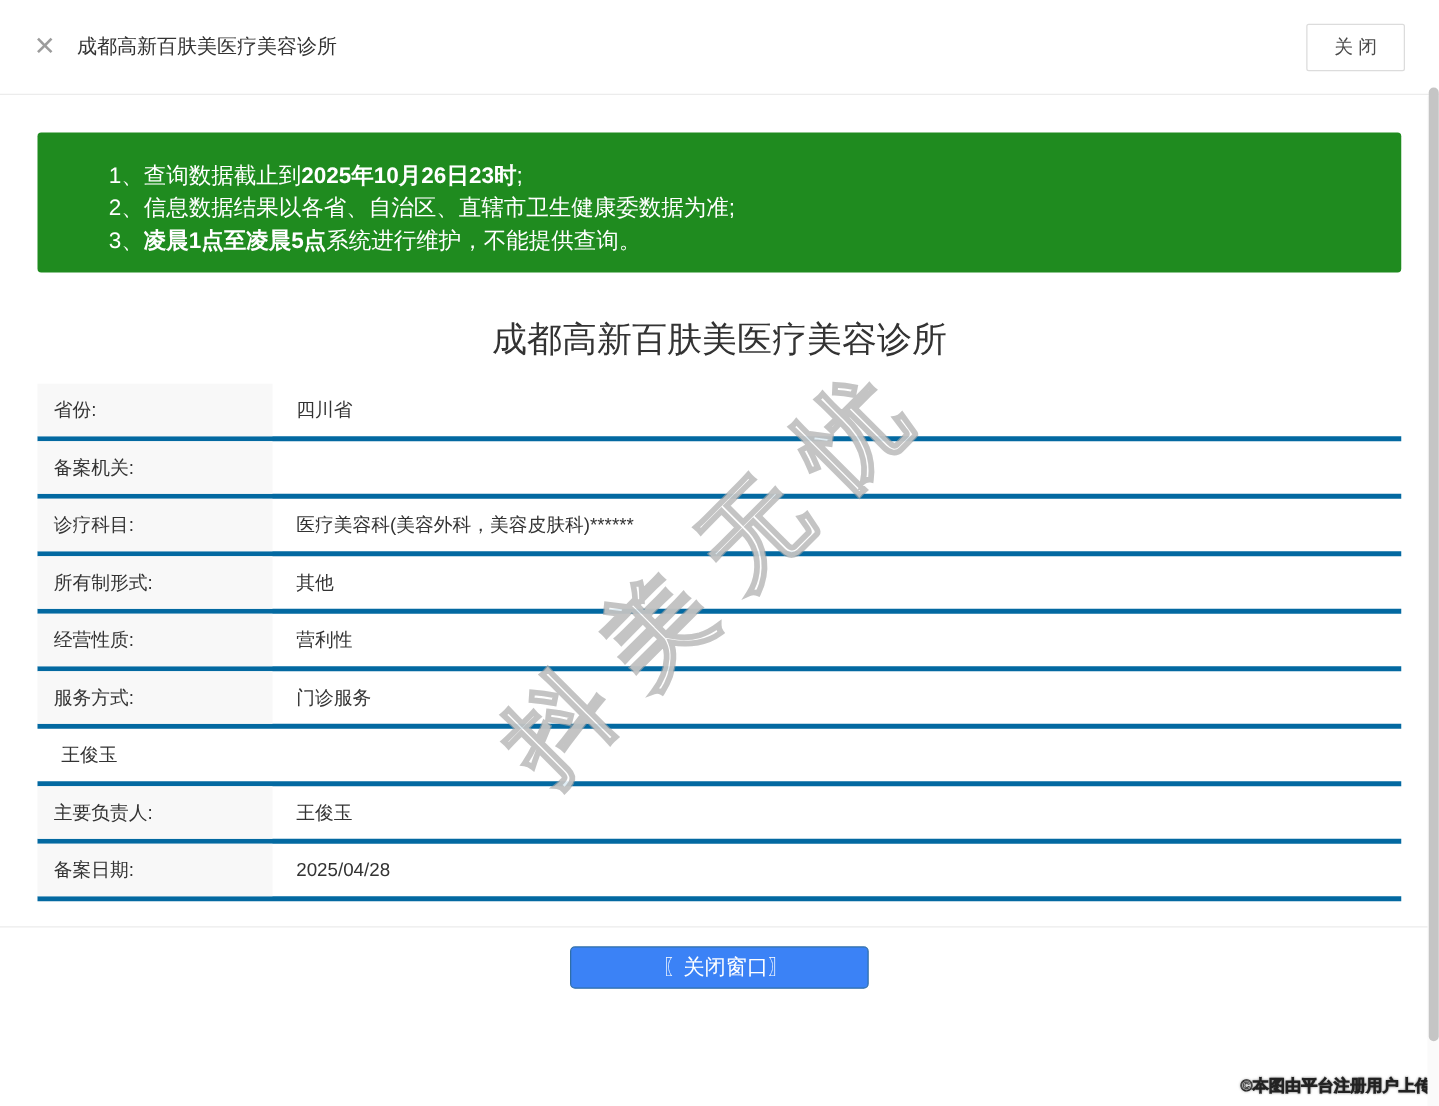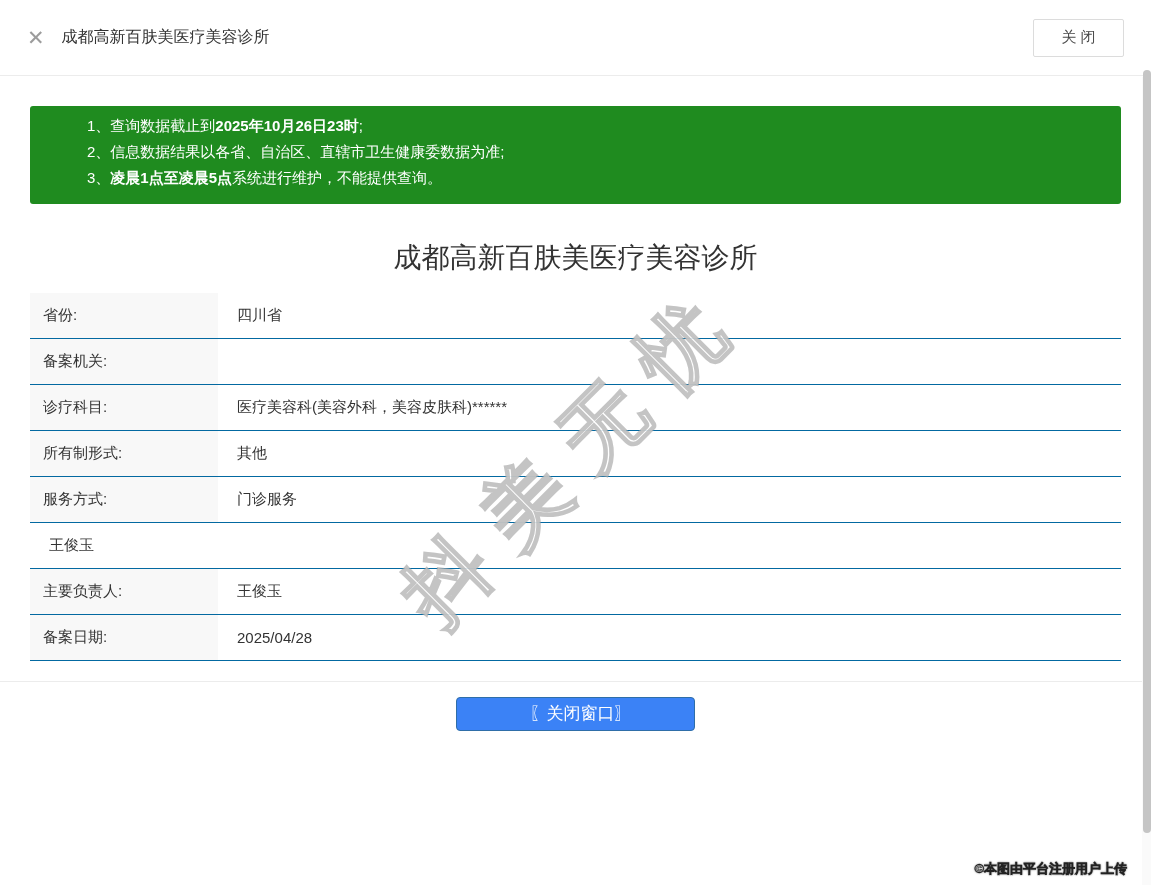--- a/index.html
+++ b/index.html
@@ -30,55 +30,55 @@
     margin-right: 17px;
     cursor: pointer;
     font-weight: 400;
   }
   .hdr-title { font-size: 16px; color: #333; }
   .close-btn {
     margin-left: auto;
     background: #fff;
     border: 1px solid #dcdcdc;
     border-radius: 2px;
-    width: 91px;
+    width: 79px;
     height: 38px;
     font-size: 15px;
     color: #4a4a4a;
     cursor: pointer;
     font-family: inherit;
   }
 
   
   .content { padding: 30px 30px 10px; position: relative; z-index: 1; }
 
   .notice {
     background: #1f8b1f;
     color: #ffffff;
     border-radius: 3px;
-    padding: 7px 20px 13px 57px;
-    font-size: 15px;
+    padding: 21px 20px 13px 57px;
+    font-size: 18px;
     line-height: 26px;
   }
   .notice b { font-weight: bold; }
 
   .main-title {
     text-align: center;
     font-size: 28px;
     font-weight: 400;
     color: #333;
     margin: 35px 0 16px;
   }
 
   
   .info-table { width: 100%; }
   .irow {
     display: flex;
     height: 46px;
-    border-bottom: 1px solid #0369a1;
+    border-bottom: 4px solid #0369a1;
     align-items: stretch;
     justify-content: space-between;
   }
   .irow .label {
     width: 188px;
     background: #f8f8f8;
     display: flex;
     align-items: center;
     padding-left: 13px;
     font-size: 15px;
@@ -124,21 +124,21 @@
     font-weight: bold;
     letter-spacing: 28px;
     white-space: nowrap;
     color: rgba(255, 255, 255, 0.88);
     -webkit-text-stroke: 2px rgba(165, 165, 165, 0.65);
     z-index: 2;
     pointer-events: none;
   }
   .wm-corner {
     position: absolute;
-    right: 24px;
+    right: 6px;
     bottom: 7px;
     font-size: 13px;
     font-weight: bold;
     color: #fff;
     -webkit-text-stroke: 0.6px #222;
     text-shadow: 0 0 2px rgba(0,0,0,0.85);
     z-index: 4;
     pointer-events: none;
   }
 
@@ -197,20 +197,24 @@
       <div class="irow">
         <div class="label">诊疗科目:</div>
         <div class="value">医疗美容科(美容外科，美容皮肤科)******</div>
       </div>
 
       <div class="irow">
         <div class="label">所有制形式:</div>
         <div class="value">其他</div>
       </div>
 
+      <div class="irow">
+        <div class="label">经营性质:</div>
+        <div class="value">营利性</div>
+      </div>
 
       <div class="irow">
         <div class="label">服务方式:</div>
         <div class="value">门诊服务</div>
       </div>
 
       <div class="irow">
         <div class="value">王俊玉</div>
       </div>
 

